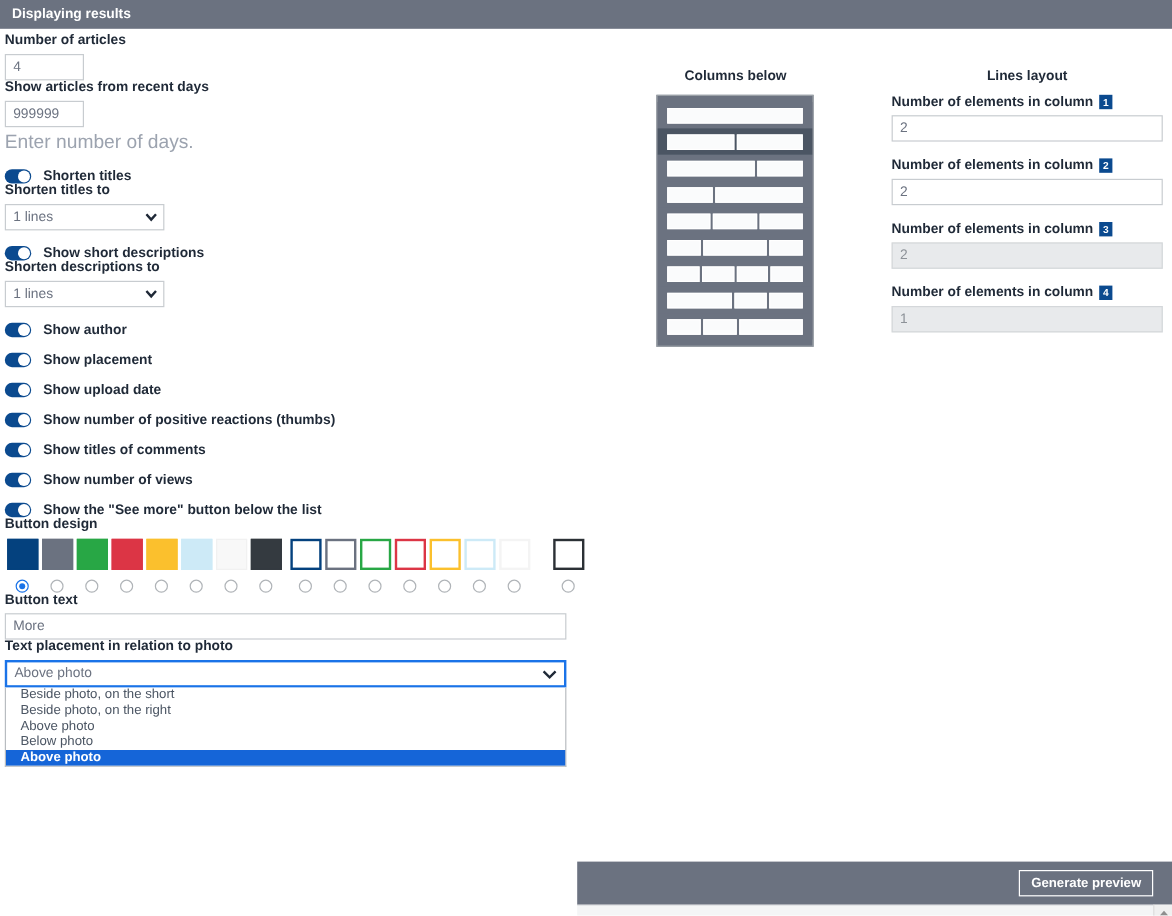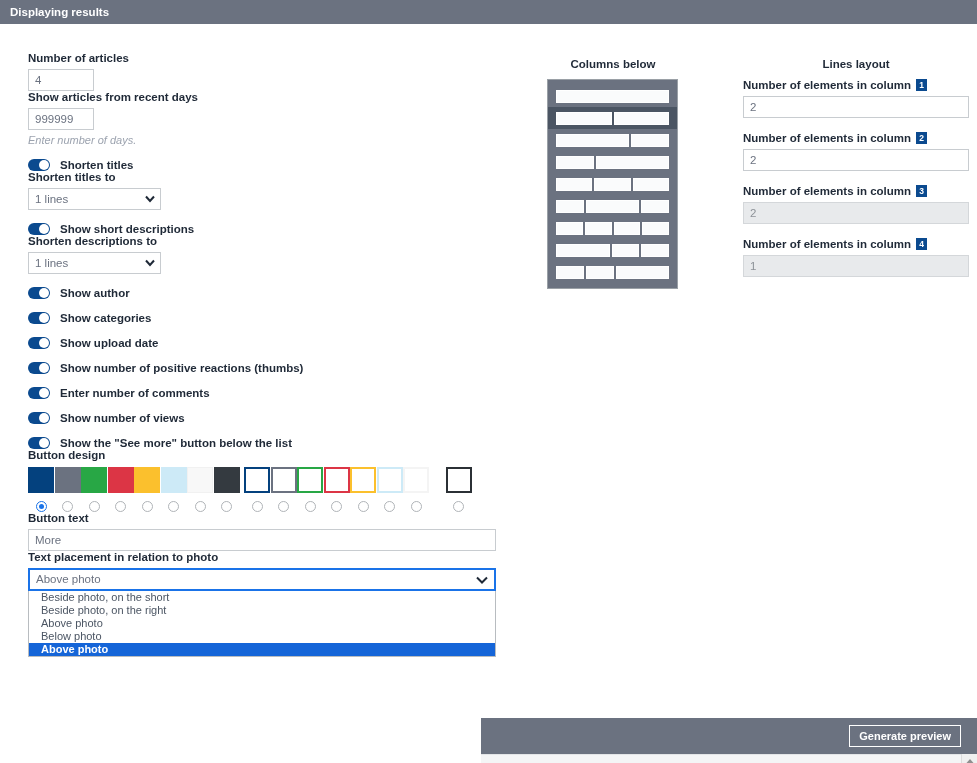--- a/index.html
+++ b/index.html
@@ -28,21 +28,21 @@
     position: relative;
     width: 977px;
     height: 739px;
   }
 
   
   .leftcol {
     position: absolute;
     left: 0; top: 0;
     width: 500px;
-    padding: 28px;
+    padding: 4px;
   }
 
   .fieldlabel {
     font-size: 11.5px;
     font-weight: bold;
     color: #1f2937;
     margin: 0 0 5px 0;
   }
   .fieldlabel.spaced { }
 
@@ -55,24 +55,23 @@
     color: #6b7280;
     padding: 0 6px;
     line-height: 20px;
     font-family: "Liberation Sans", sans-serif;
     outline: none;
   }
   .textinput.small { width: 66px; }
   .textinput.wide  { width: 468px; }
 
   .helptext {
-    font-size: 11px;
+    font-size: 16px;
     color: #9ca3af;
     margin: 4px 0 0 0;
-    font-style: italic;
   }
 
   
   .togglerow {
     display: flex;
     align-items: center;
     margin: 13px 0 0 0;
   }
   .toggle {
     width: 22px; height: 12px;
@@ -367,33 +366,33 @@
       </span>
     </div>
 
     <div id="toggle-list">
         <div class="togglerow">
           <div class="toggle"></div>
           <div class="togglelabel">Show author</div>
         </div>
         <div class="togglerow">
           <div class="toggle"></div>
-          <div class="togglelabel">Show categories</div>
+          <div class="togglelabel">Show placement</div>
         </div>
         <div class="togglerow">
           <div class="toggle"></div>
           <div class="togglelabel">Show upload date</div>
         </div>
         <div class="togglerow">
           <div class="toggle"></div>
           <div class="togglelabel">Show number of positive reactions (thumbs)</div>
         </div>
         <div class="togglerow">
           <div class="toggle"></div>
-          <div class="togglelabel">Enter number of comments</div>
+          <div class="togglelabel">Show titles of comments</div>
         </div>
         <div class="togglerow">
           <div class="toggle"></div>
           <div class="togglelabel">Show number of views</div>
         </div>
         <div class="togglerow">
           <div class="toggle"></div>
           <div class="togglelabel">Show the "See more" button below the list</div>
         </div>
       </div>

